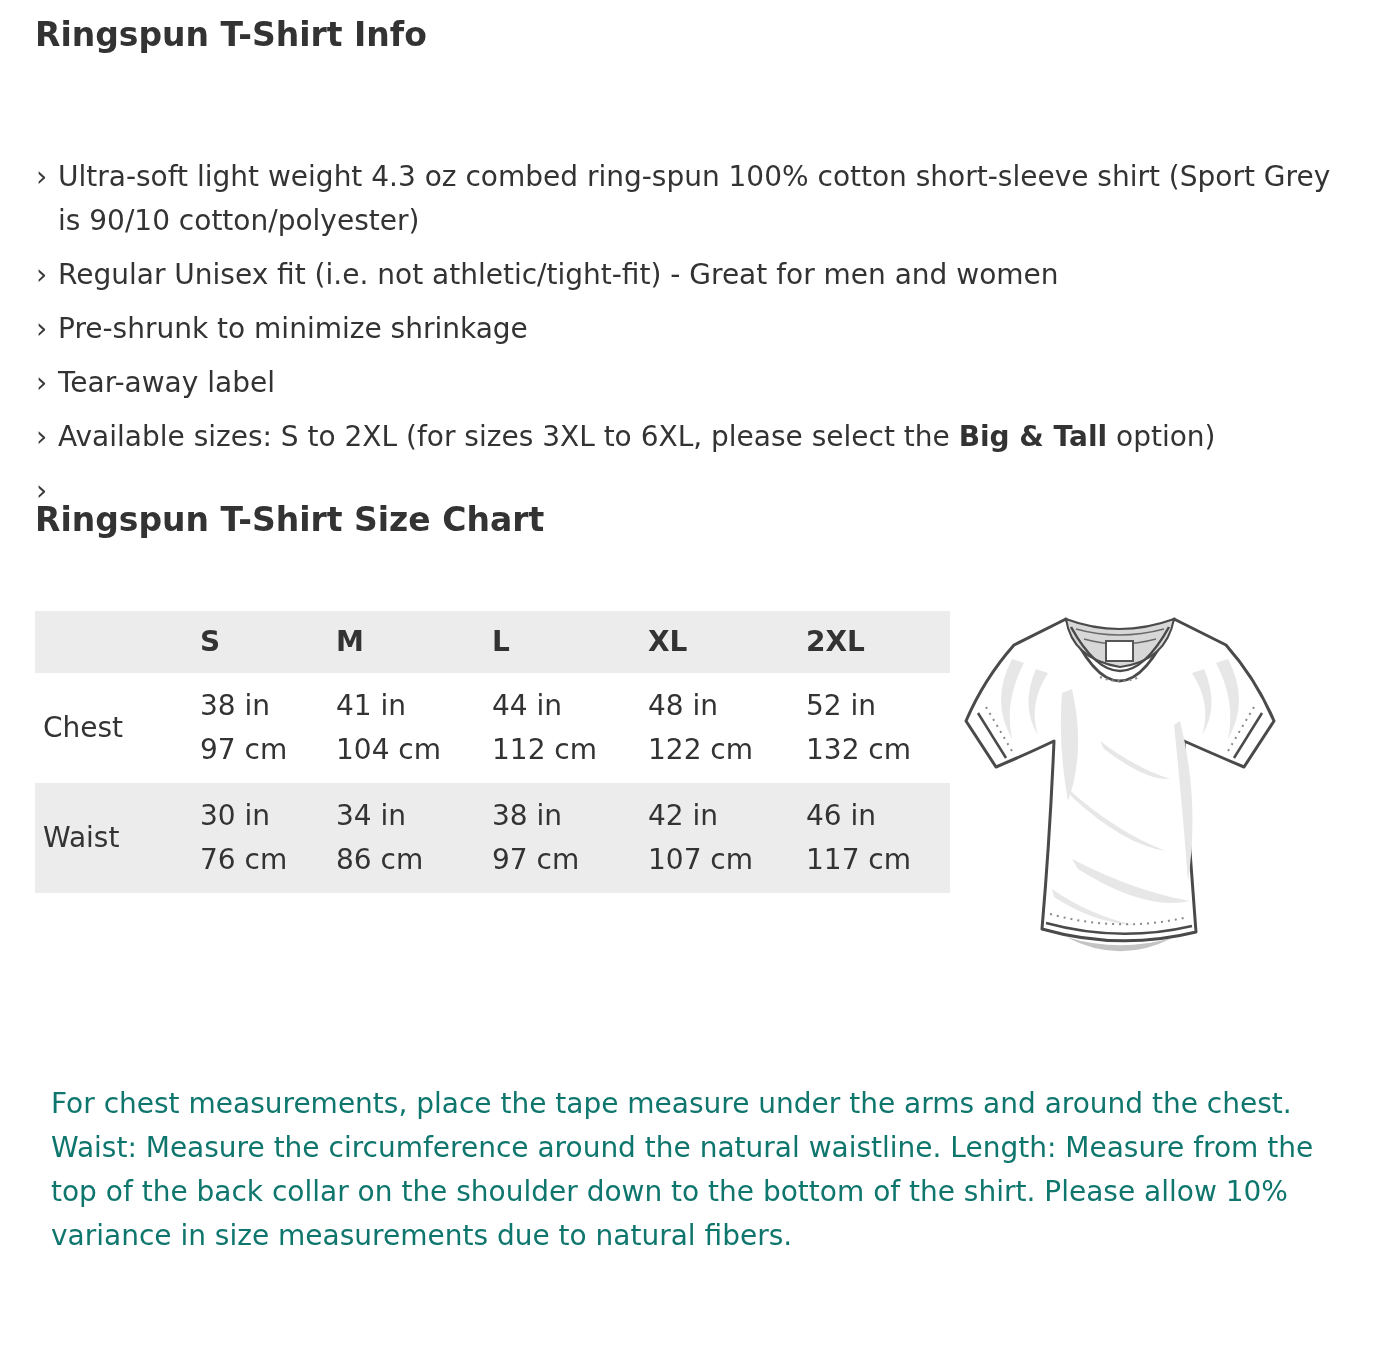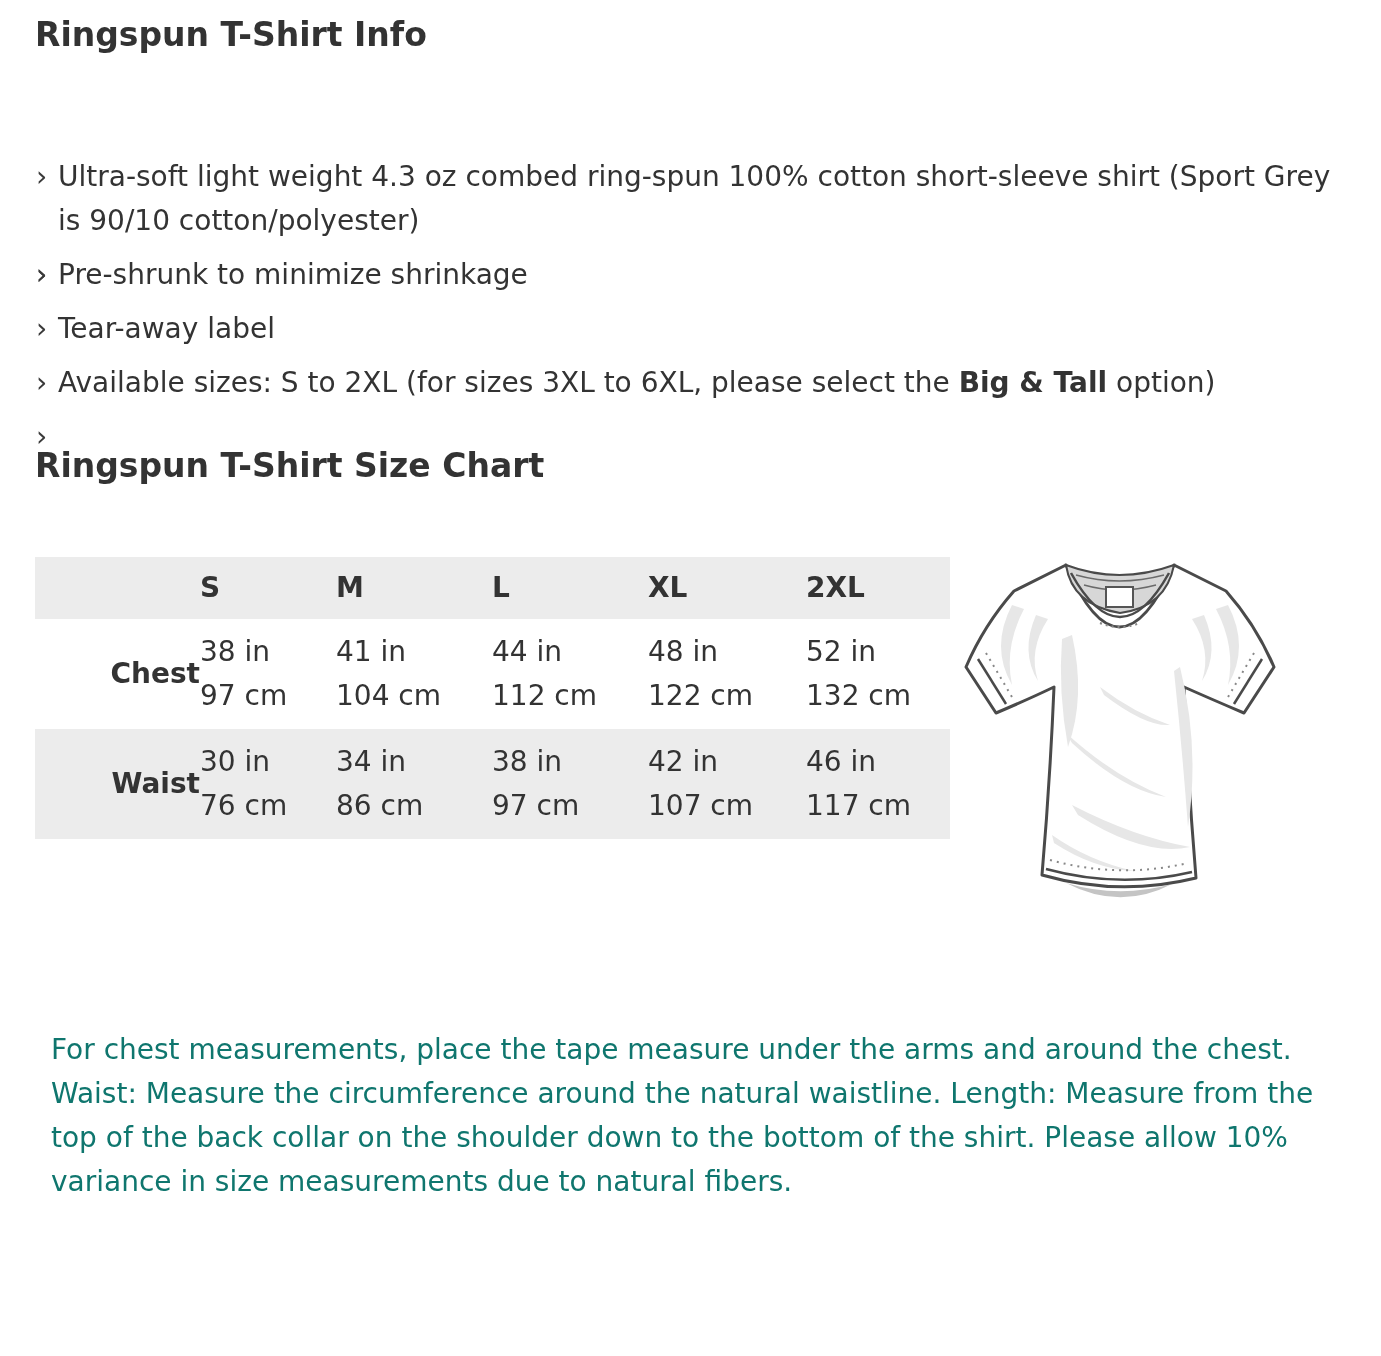--- a/index.html
+++ b/index.html
@@ -34,21 +34,21 @@
   table.size-chart {
     border-collapse: collapse; table-layout: fixed; width: 915px;
     font-size: 28px; color: #333333;
   }
   table.size-chart tr.stripe { background: #ececec; }
   table.size-chart th, table.size-chart td {
     text-align: left; vertical-align: middle; padding: 0;
   }
   table.size-chart thead th { font-weight: bold; height: 62px; }
   table.size-chart tbody tr { height: 110px; }
-  table.size-chart .row-label { font-weight: bold; padding-left: 8px; text-align: right; }
+  table.size-chart .row-label { font-weight: normal; padding-left: 8px; }
   .cell-line { line-height: 44px; }
 
   .shirt-wrap { position: relative; top: -10px; margin-left: 4px; }
 
   p.note {
     margin: 82px 0 0 16px; font-size: 28px; line-height: 44px;
     max-width: 1312px; color: #0f766e;
   }
 </style>
 </head>
@@ -58,20 +58,21 @@
 
   <h1 class="h-title">Ringspun T-Shirt Info</h1>
 
   <ul class="features">
     <li>
       <span class="bullet">›</span>
       <span>Ultra-soft light weight 4.3 oz combed ring-spun 100% cotton short-sleeve shirt (Sport Grey is 90/10 cotton/polyester)</span>
     </li>
     <li>
       <span class="bullet">›</span>
+      <span>Regular Unisex fit (i.e. not athletic/tight-fit) - Great for men and women</span>
     </li>
     <li>
       <span class="bullet">›</span>
       <span>Pre-shrunk to minimize shrinkage</span>
     </li>
     <li>
       <span class="bullet">›</span>
       <span>Tear-away label</span>
     </li>
     <li>

